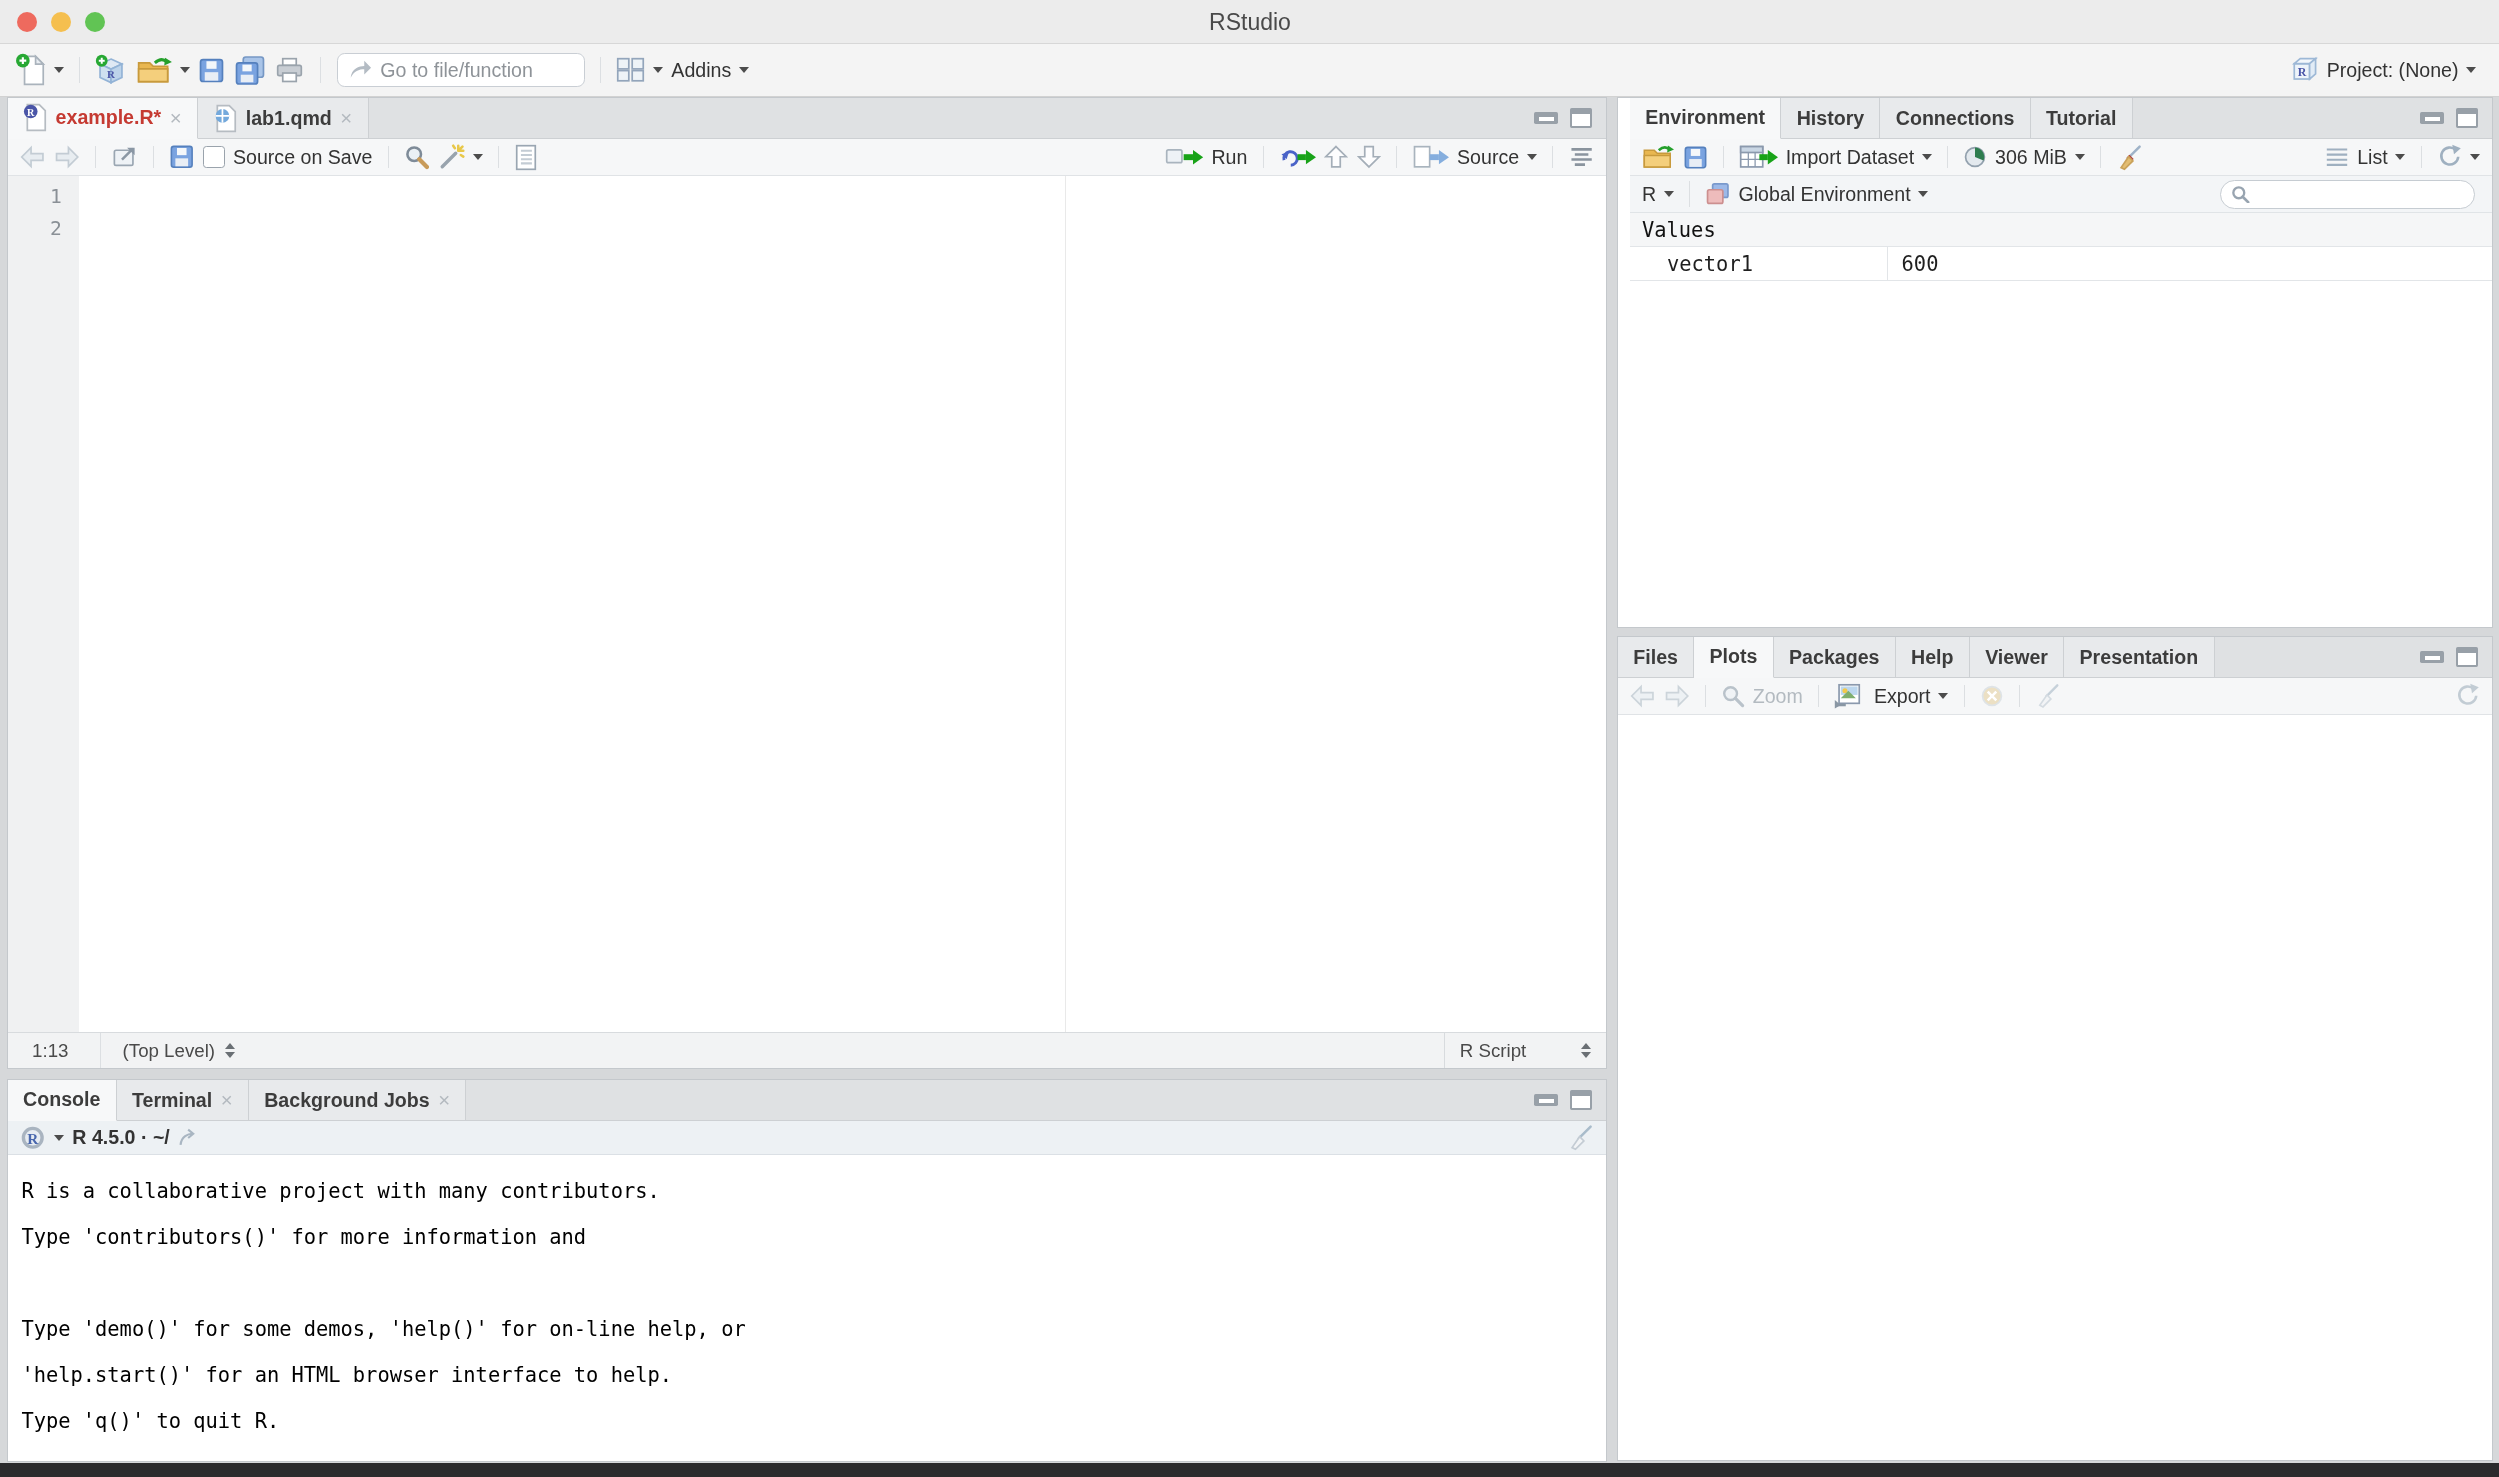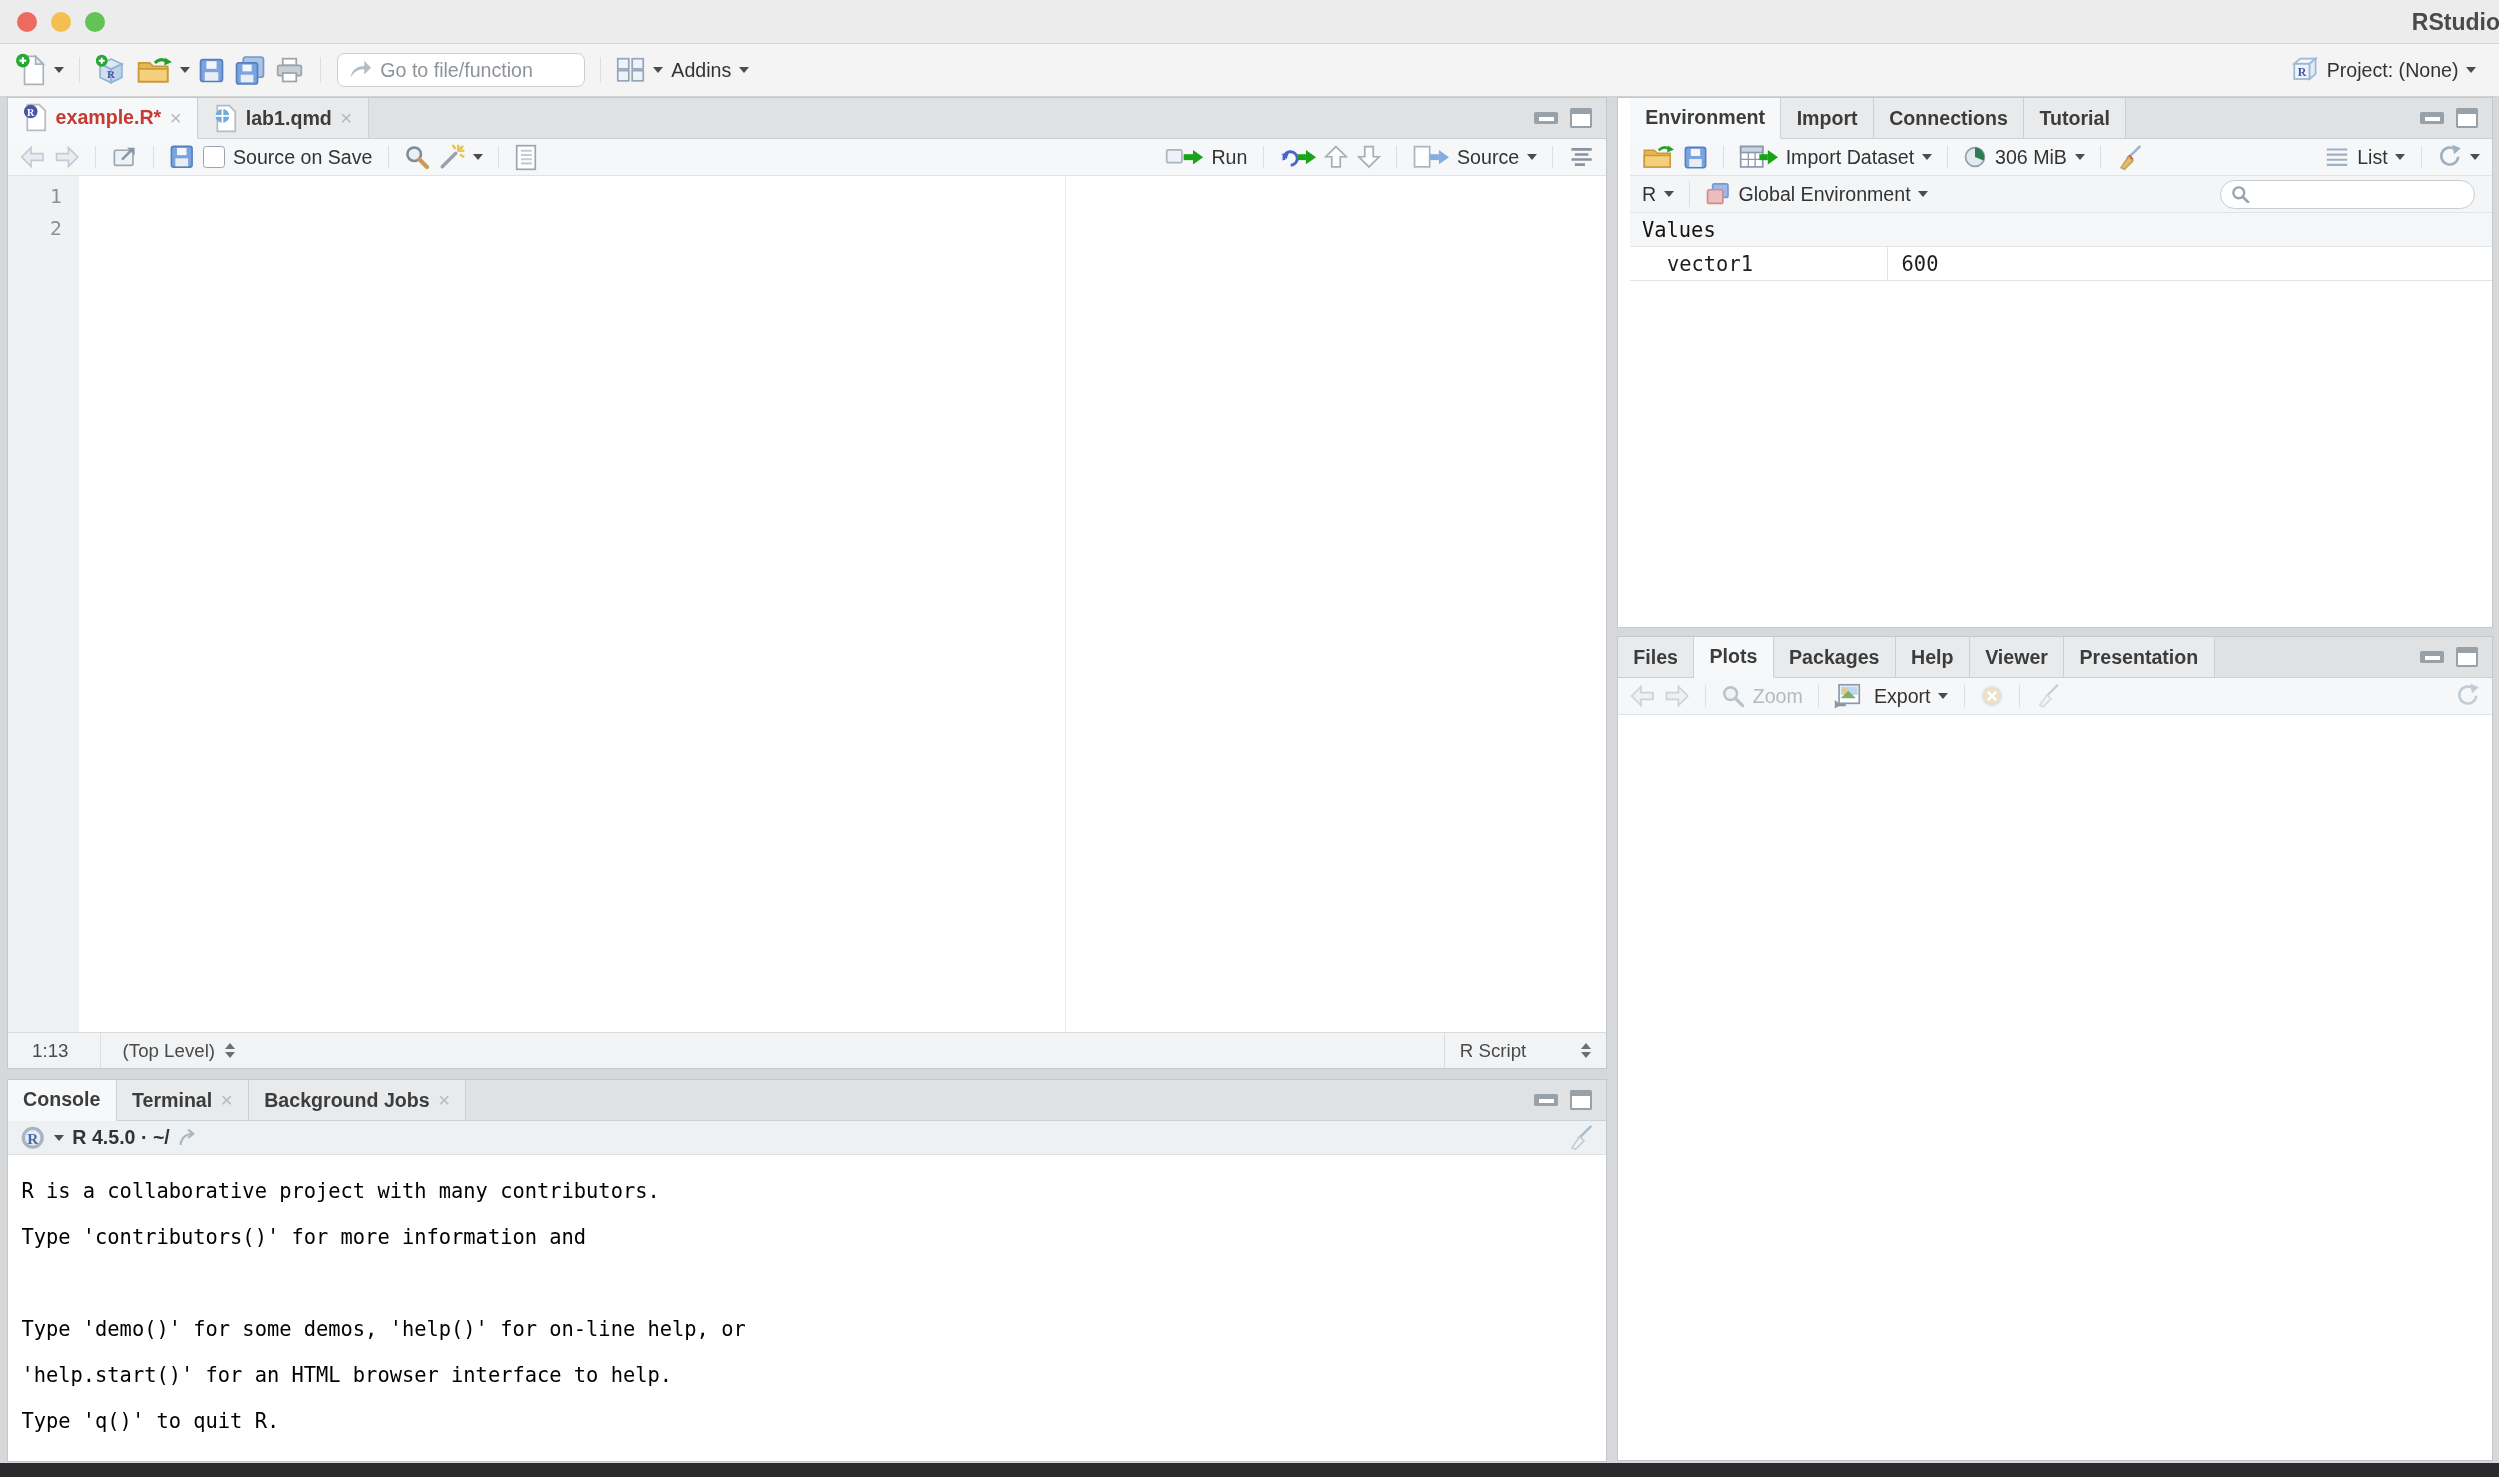--- a/index.html
+++ b/index.html
@@ -11,21 +11,21 @@
     color:#363636;
     overflow:hidden;
   }
   
   .titlebar{position:absolute;top:0;left:0;width:100%;height:44px;background:#ececec;border-bottom:0.9px solid #d7d7d7;}
   .traffic{position:absolute;left:17px;top:12px;display:flex;gap:13.6px;}
   .tl{width:20.4px;height:20.4px;border-radius:50%;display:inline-block;}
   .tl.red{background:#ee6a5e;}
   .tl.yellow{background:#f5bf4f;}
   .tl.green{background:#61c454;}
-  .title{width:100%;text-align:right;font-size:23px;font-weight:bold;color:#4a4a4a;line-height:44px;}
+  .title{width:100%;text-align:center;font-size:23px;font-weight:normal;color:#4a4a4a;line-height:44px;}
   .main-toolbar{position:absolute;top:44px;left:0;width:100%;height:53px;background:#f4f4f4;border-bottom:0.9px solid #d2d2d2;display:flex;align-items:center;padding:0 15.3px;gap:8.5px;}
   .spacer{flex:1;}
   .vsep{width:0.9px;height:25.5px;background:#dcdfe2;margin:0 6.8px;flex:none;}
   .caret{width:0;height:0;border-left:5.1px solid transparent;border-right:5.1px solid transparent;border-top:6.8px solid #4c4c4c;display:inline-block;flex:none;}
   .lbl{font-size:19.6px;color:#333;white-space:nowrap;}
   .lbl.dis{color:#b3bac0;}
   .ib{display:inline-flex;align-items:center;gap:7.7px;flex:none;cursor:default;}
   .pill{display:flex;align-items:center;gap:8.5px;width:248px;height:34px;border:0.9px solid #c9ced4;border-radius:7.7px;background:#fff;padding:0 10.2px;}
   .pill input{border:none;outline:none;font-size:19.6px;color:#444;width:100%;background:transparent;font-family:"Liberation Sans",sans-serif;}
   .pill input::placeholder{color:#8e9398;}
@@ -358,21 +358,21 @@
     <div class="console-line"><span class="cmd" style="color:#1d21d6;">&gt;</span><span class="cursor"></span></div>
   </div>
 </div>
 
 <div class="pane" id="pane-env">
   <div class="tabbar">
     <div class="tab active">
         <span>Environment</span>
       </div>
     <div class="tab">
-        <span>Import</span>
+        <span>History</span>
       </div>
     <div class="tab">
         <span>Connections</span>
       </div>
     <div class="tab">
         <span>Tutorial</span>
       </div>
     <div class="tb-controls">
       <span class="btn-min"></span>
       <span class="btn-max"></span>

